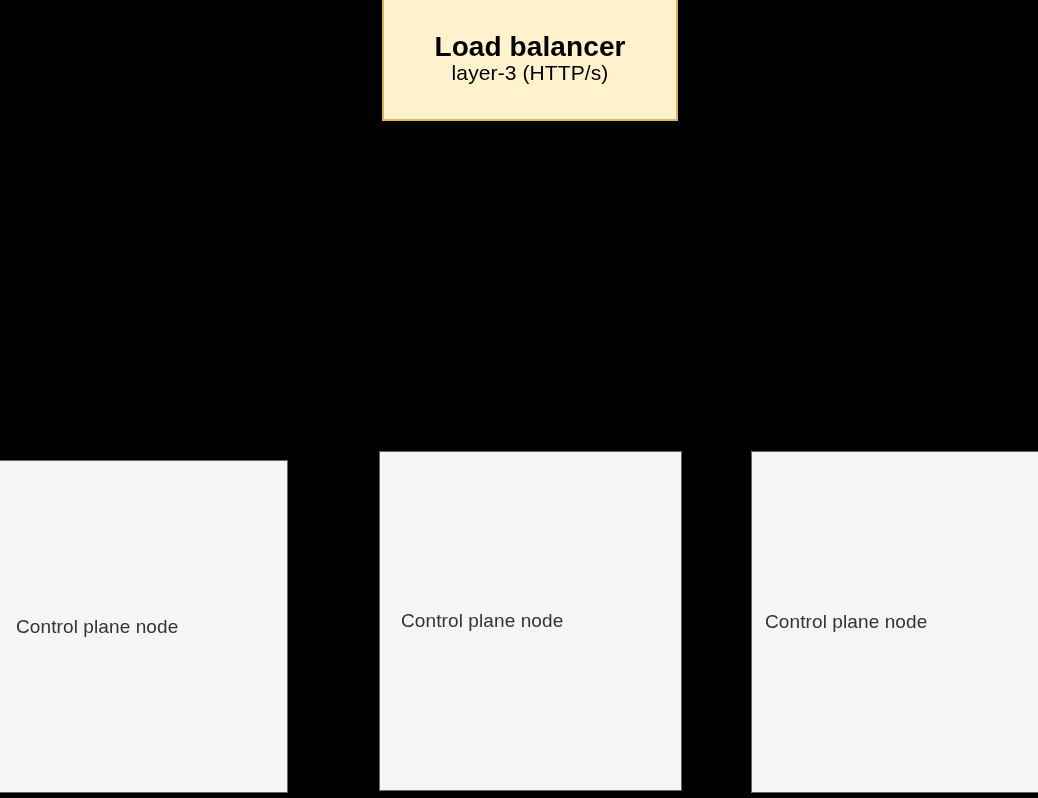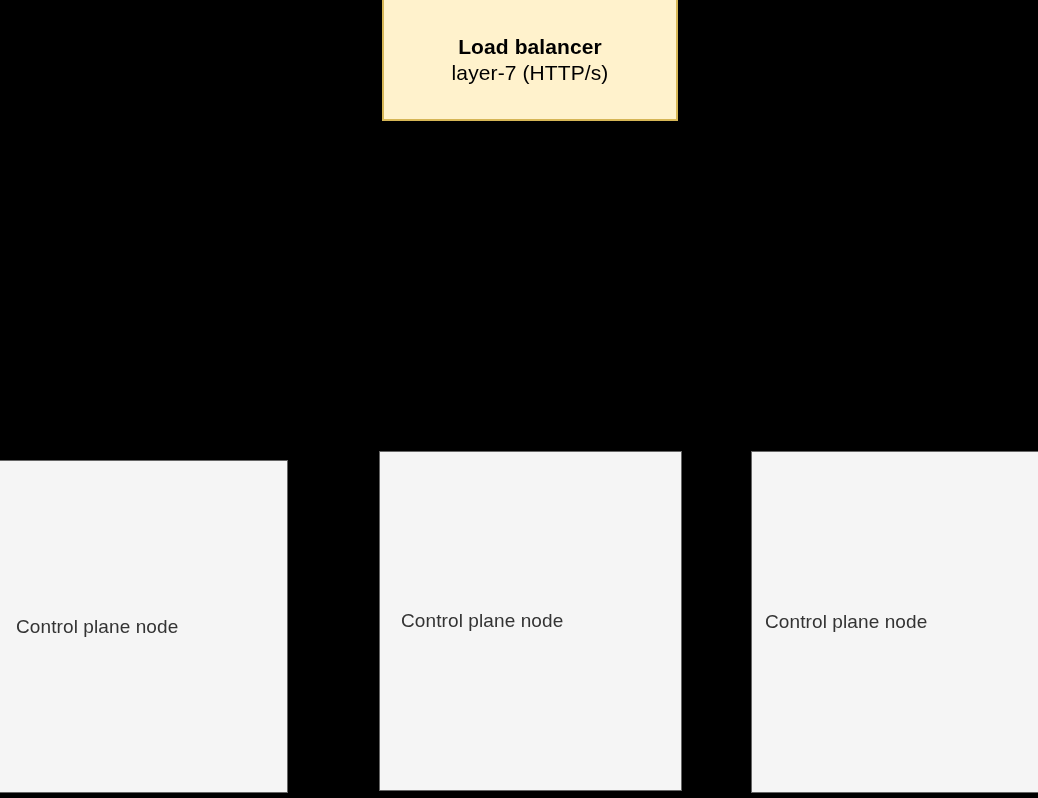--- a/index.html
+++ b/index.html
@@ -31,21 +31,21 @@
     background: #fff2cc;
     border: 2px solid #d6b656;
     box-sizing: border-box;
     display: flex;
     flex-direction: column;
     align-items: center;
     justify-content: center;
     text-align: center;
   }
   .lb-title {
-    font-size: 21px;
+    font-size: 28px;
     font-weight: bold;
     color: #000000;
     line-height: 26px;
     letter-spacing: 0.1px;
   }
   .lb-subtitle {
     font-size: 21px;
     font-weight: normal;
     color: #000000;
     line-height: 26px;
@@ -120,21 +120,21 @@
   <svg class="edges" width="1038" height="798" viewBox="0 0 1038 798">
     <g stroke="#000000" stroke-width="2" fill="none">
       <path d="M 530 121 L 530 290 L 144 290 L 144 460"></path>
       <path d="M 530 121 L 530 451"></path>
       <path d="M 530 121 L 530 290 L 903 290 L 903 451"></path>
     </g>
   </svg>
 
   <div class="lb-node">
     <div class="lb-title">Load balancer</div>
-    <div class="lb-subtitle">layer-7 (HTTP/s)</div>
+    <div class="lb-subtitle">layer-3 (HTTP/s)</div>
   </div>
 
   <div class="cp-node cp-node-1">
     <div class="cp-label">Control plane node</div>
   </div>
 
   <div class="cp-node cp-node-2">
     <div class="cp-label">Control plane node</div>
   </div>
 

